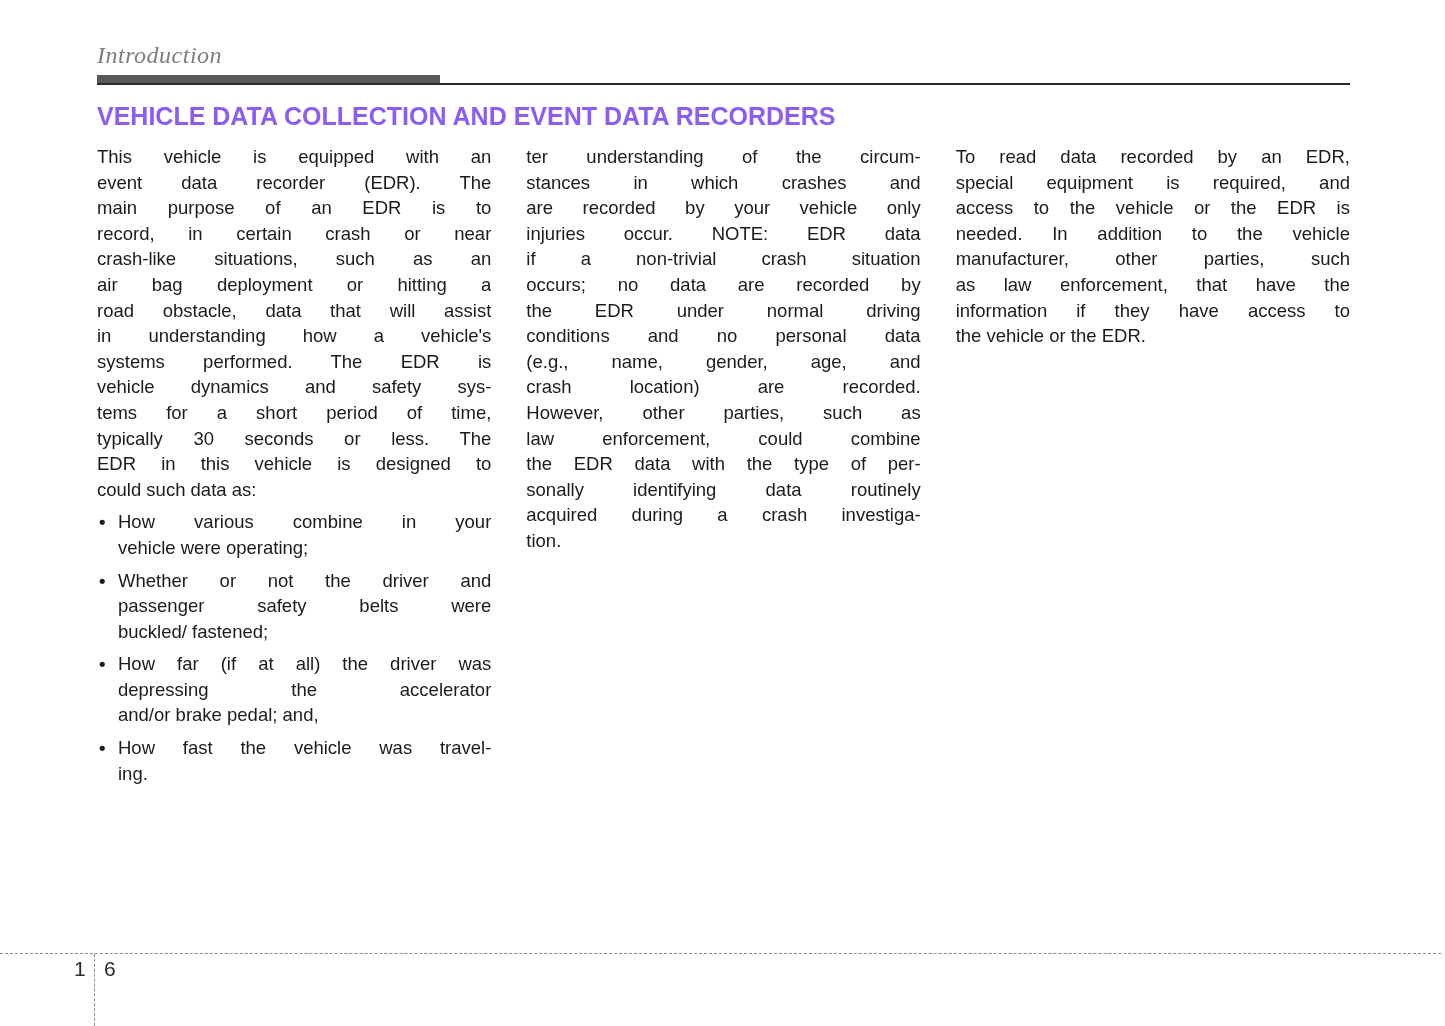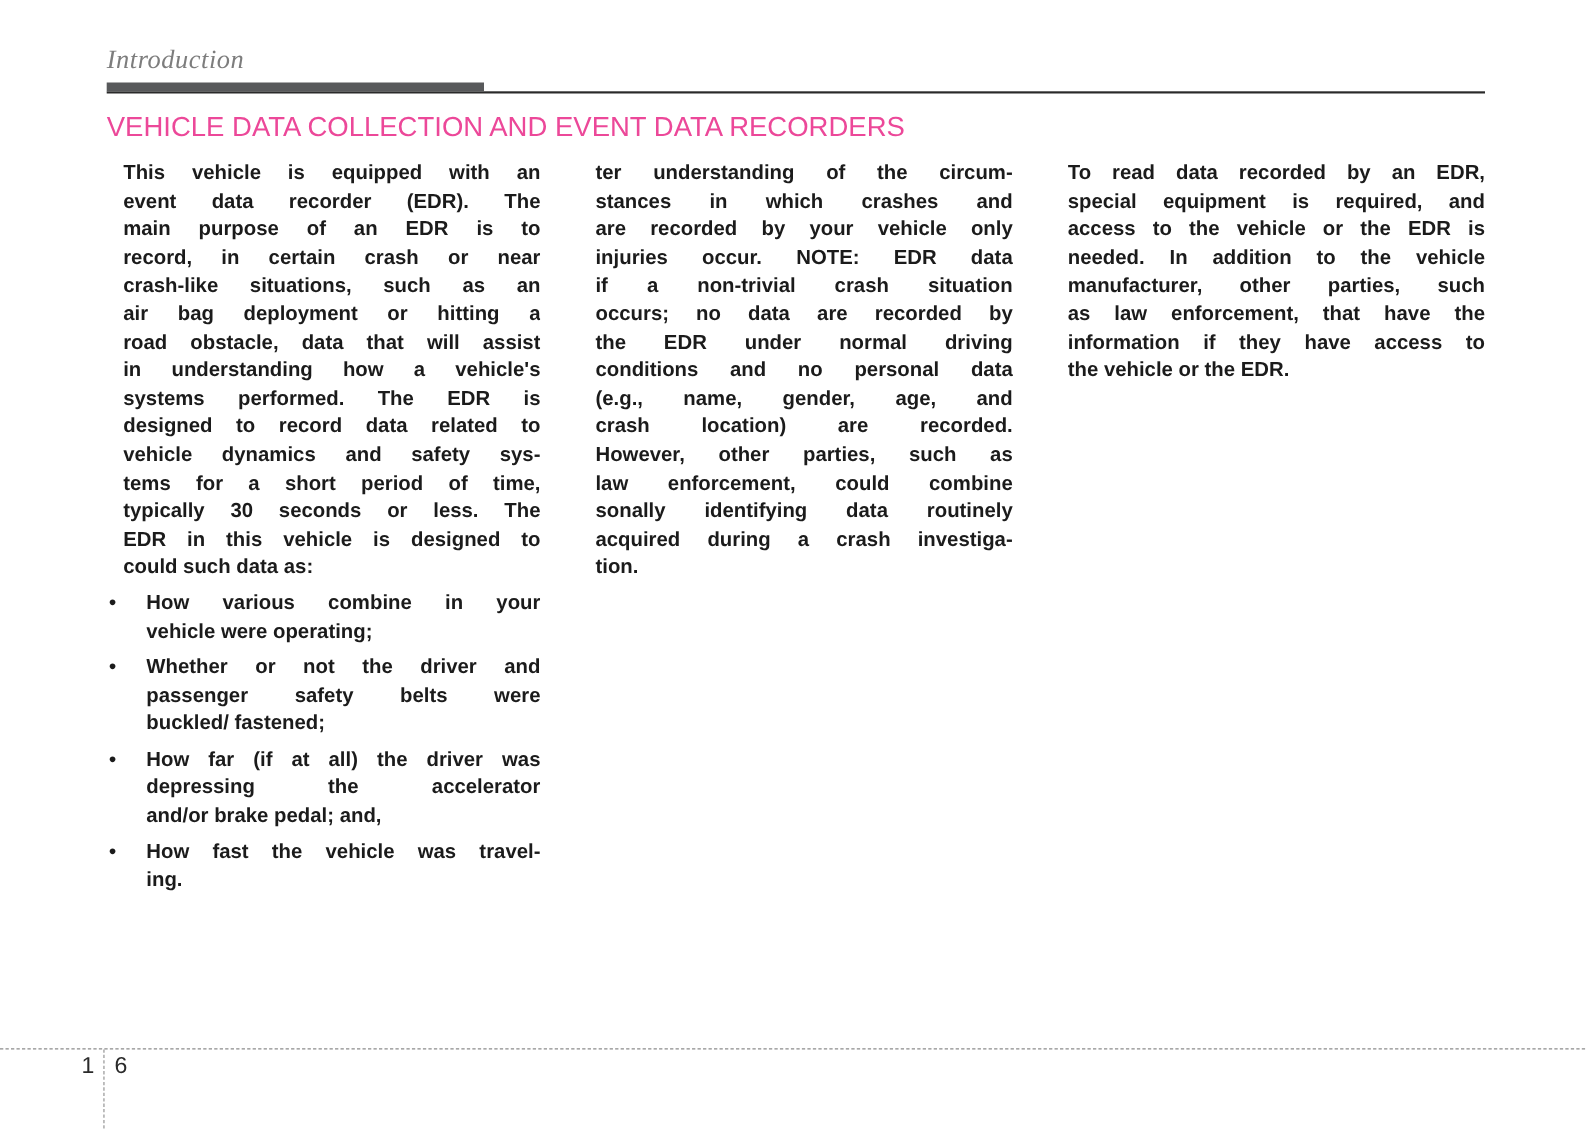--- a/index.html
+++ b/index.html
@@ -49,50 +49,49 @@
     background: #58595b;
   }
 
   
   .title {
     position: absolute;
     left: 97px;
     top: 102px;
     margin: 0;
     font-size: 25px;
-    font-weight: normal;
-    color: #ec4899;
+    font-weight: bold;
+    color: #8b5cf6;
     white-space: nowrap;
   }
 
   
   .columns {
     position: absolute;
     left: 97px;
     top: 144px;
     width: 1253px;
     display: flex;
     gap: 35px;
     align-items: flex-start;
   }
   .column {
     flex: 1 1 0;
     min-width: 0;
   }
   .para { margin: 0; }
   .line {
     font-size: 18.5px;
-    font-weight: bold;
+    font-weight: normal;
     color: #1b1b1b;
     line-height: 25.6px;
     text-align: justify;
     text-align-last: justify;
     white-space: normal;
     overflow: hidden;
-    margin-left: 15px;
   }
   .line.last {
     text-align-last: left;
   }
   .bullet-item {
     position: relative;
     padding-left: 21px;
     margin-top: 7px;
   }
   .bullet-marker {
@@ -149,21 +148,20 @@
         <div class="para">
           <div class="line">This vehicle is equipped with an</div>
           <div class="line">event data recorder (EDR). The</div>
           <div class="line">main purpose of an EDR is to</div>
           <div class="line">record, in certain crash or near</div>
           <div class="line">crash-like situations, such as an</div>
           <div class="line">air bag deployment or hitting a</div>
           <div class="line">road obstacle, data that will assist</div>
           <div class="line">in understanding how a vehicle's</div>
           <div class="line">systems performed. The EDR is</div>
-          <div class="line">designed to record data related to</div>
           <div class="line">vehicle dynamics and safety sys-</div>
           <div class="line">tems for a short period of time,</div>
           <div class="line">typically 30 seconds or less. The</div>
           <div class="line">EDR in this vehicle is designed to</div>
           <div class="line last">could such data as:</div>
         </div>
         <div class="bullet-item">
           <span class="bullet-marker">•</span>
           <div class="bullet-text">
             <div class="line">How various combine in your</div>
@@ -201,20 +199,21 @@
           <div class="line">are recorded by your vehicle only</div>
           <div class="line">injuries occur. NOTE: EDR data</div>
           <div class="line">if a non-trivial crash situation</div>
           <div class="line">occurs; no data are recorded by</div>
           <div class="line">the EDR under normal driving</div>
           <div class="line">conditions and no personal data</div>
           <div class="line">(e.g., name, gender, age, and</div>
           <div class="line">crash location) are recorded.</div>
           <div class="line">However, other parties, such as</div>
           <div class="line">law enforcement, could combine</div>
+          <div class="line">the EDR data with the type of per-</div>
           <div class="line">sonally identifying data routinely</div>
           <div class="line">acquired during a crash investiga-</div>
           <div class="line last">tion.</div>
         </div>
       </div>
     <div class="column">
         <div class="para">
           <div class="line">To read data recorded by an EDR,</div>
           <div class="line">special equipment is required, and</div>
           <div class="line">access to the vehicle or the EDR is</div>

